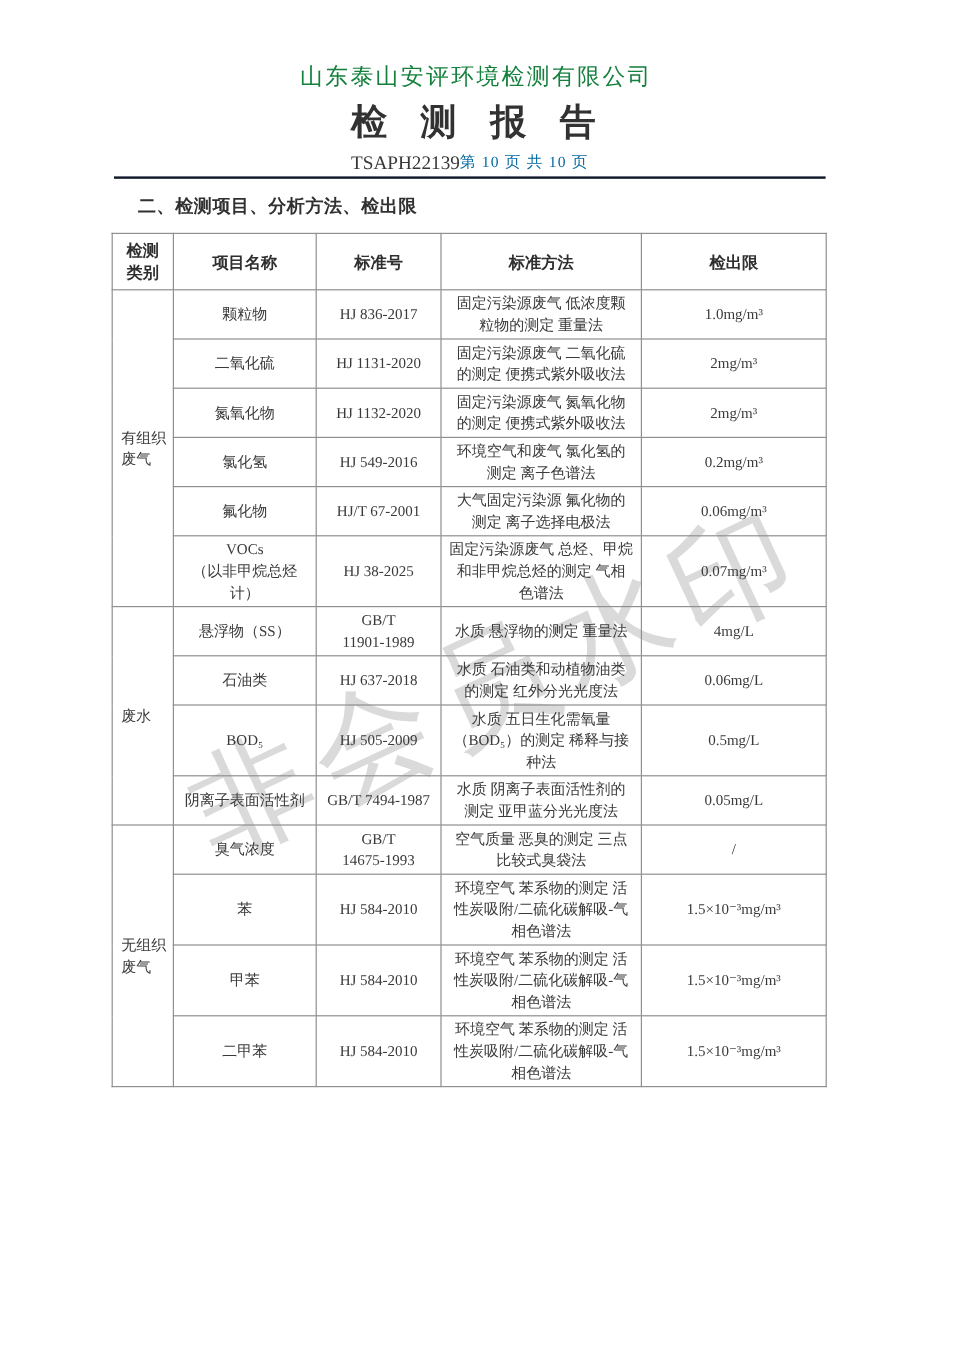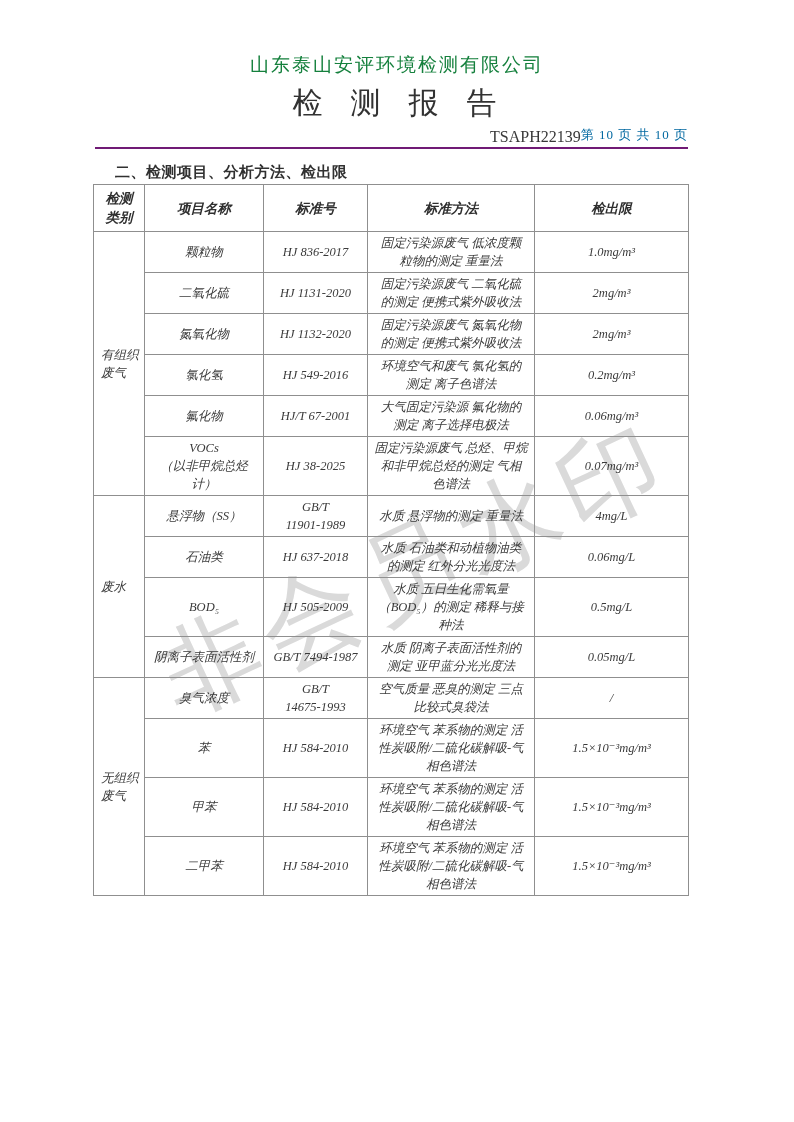--- a/index.html
+++ b/index.html
@@ -31,33 +31,33 @@
   .company {
     text-align: center;
     font-size: 19px;
     letter-spacing: 2px;
     line-height: 26px;
     color: #15803d;
   }
   .title {
     text-align: center;
     font-size: 30px;
-    font-weight: normal;
+    font-weight: bold;
     letter-spacing: 28px;
     padding-left: 23px;
     line-height: 38px;
     margin-top: 6px;
     color: #323232;
   }
   .meta-row {
     margin: 4px 106px 0 95px;
     display: flex;
-    justify-content: flex-end;
+    justify-content: center;
     align-items: flex-end;
-    border-bottom: 2px solid #701a75;
+    border-bottom: 2px solid #0f172a;
   }
   .report-no {
     font-size: 16px;
     line-height: 20px;
     font-family: "Liberation Serif", "DejaVu Serif", serif;
     color: #383838;
   }
   .page-indicator {
     font-size: 13px;
     line-height: 18px;
@@ -67,25 +67,24 @@
   }
   .section-heading {
     margin: 14px 106px 0 93px;
     padding-left: 22px;
     font-size: 15px;
     font-weight: bold;
     color: #303030;
     letter-spacing: 0.5px;
   }
   table.detection {
-    margin: 2px 106px 0 93px;
+    margin: 12px 106px 0 93px;
     width: 595px;
     border-collapse: collapse;
     table-layout: fixed;
-    font-style: italic;
   }
   table.detection col.c-cat   { width: 51px; }
   table.detection col.c-item  { width: 119px; }
   table.detection col.c-std   { width: 104px; }
   table.detection col.c-meth  { width: 167px; }
   table.detection col.c-lim   { width: 154px; }
   table.detection th, table.detection td {
     border: 1px solid #8f8f8f;
     font-size: 12.5px;
     line-height: 18px;

